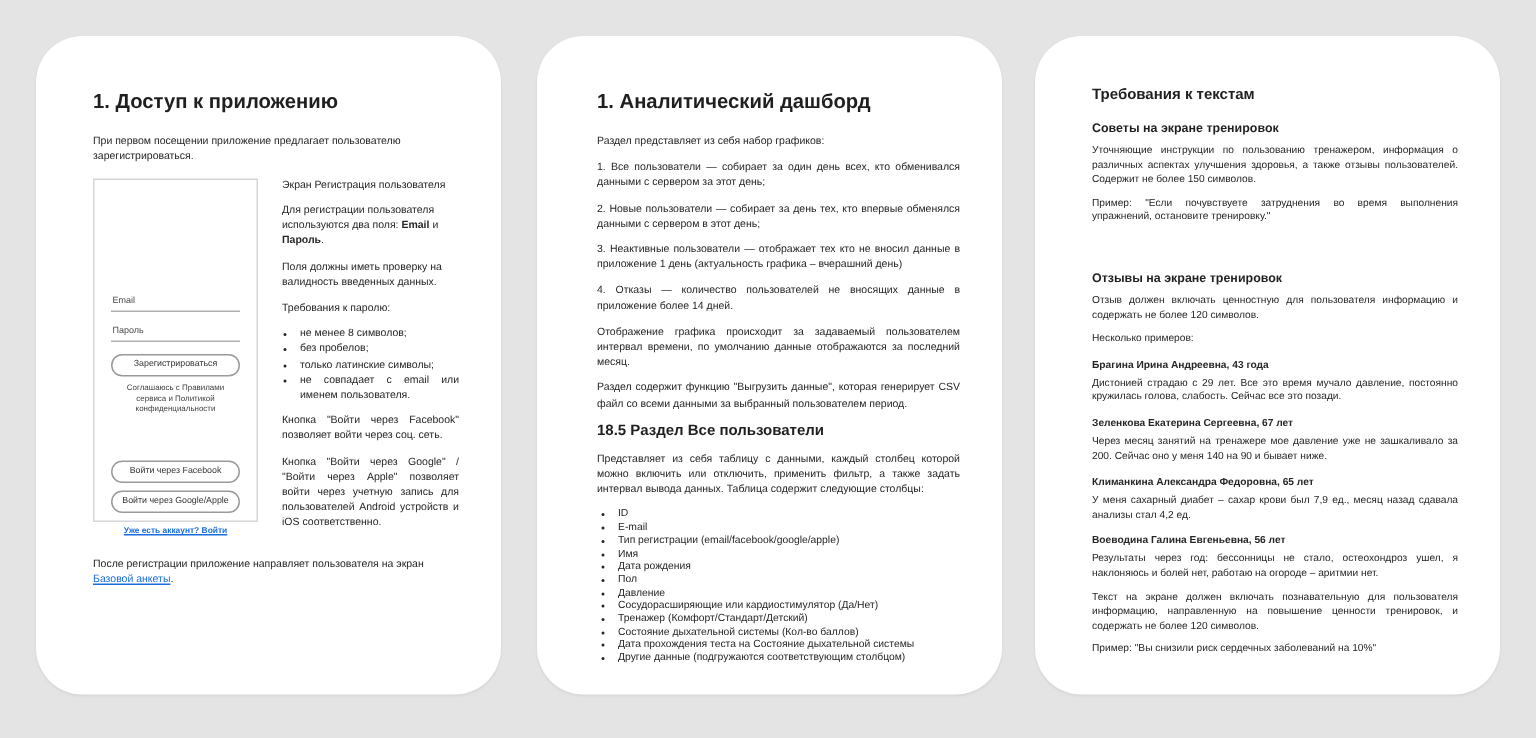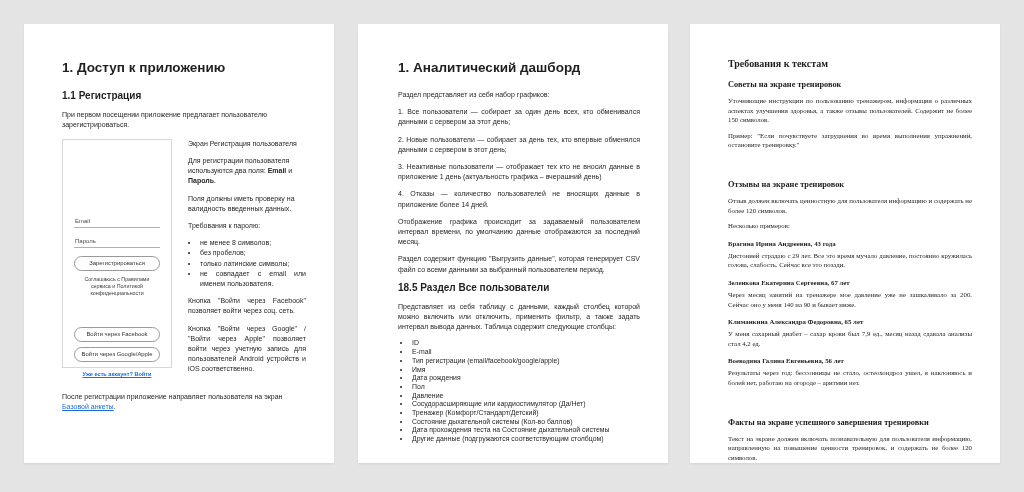--- a/index.html
+++ b/index.html
@@ -8,24 +8,25 @@
     background:#e4e4e4;
     font-family:"Liberation Sans", "DejaVu Sans", sans-serif;
     color:#262626;
     position:relative;
     overflow:hidden;
   }
   .page {
     position:absolute; top:24px; width:310px; height:439px;
     background:#ffffff; box-shadow:0 1px 2px rgba(0,0,0,0.07);
     overflow:hidden;
+    border-radius:31px;
   }
   #page1 { left:24px;  padding:36px 28px 24px 38px; }
   #page2 { left:358px; padding:36px 28px 24px 40px; }
-  #page3 { left:690px; padding:34px 28px 24px 38px;font-family:Liberation Serif, serif; }
+  #page3 { left:690px; padding:34px 28px 24px 38px; }
 
   h1 { font-size:13.5px; line-height:16px; font-weight:bold; color:#1f1f1f; margin-bottom:14px; }
   h2 { font-size:10px;  line-height:12px; font-weight:bold; color:#1f1f1f; margin:6px 0 8px; }
   h3 { font-size:8.3px; line-height:10px; font-weight:bold; color:#1f1f1f; margin:10px 0 6px; }
 
   .body { font-size:7px; line-height:10.4px; margin-bottom:8px; }
   .just { text-align:justify; }
 
   
   .row { display:flex; margin-top:8px; }
@@ -62,21 +63,20 @@
   #page3 .body { font-size:6.8px; line-height:9.6px; margin-bottom:6px; }
   #page3 h2 { margin:0 0 10px; }
   .review-name { font-size:6.8px; font-weight:bold; margin:9px 0 4px; }
   .gap-top { margin-top:30px; }
 </style>
 </head>
 <body>
 
 <div class="page" id="page1">
   <h1>1. Доступ к приложению</h1>
-  <h2>1.1 Регистрация</h2>
   <p class="body">При первом посещении приложение предлагает пользователю зарегистрироваться.</p>
 
   <div class="row">
 
     <div class="mock-frame">
       <div class="mock-field">
         <span>Email</span>
       </div>
       <div class="mock-field">
         <span>Пароль</span>
@@ -151,16 +151,15 @@
 
   <p class="review-name">Брагина Ирина Андреевна, 43 года</p>
   <p class="body just">Дистонией страдаю с 29 лет. Все это время мучало давление, постоянно кружилась голова, слабость. Сейчас все это позади.</p>
   <p class="review-name">Зеленкова Екатерина Сергеевна, 67 лет</p>
   <p class="body just">Через месяц занятий на тренажере мое давление уже не зашкаливало за 200. Сейчас оно у меня 140 на 90 и бывает ниже.</p>
   <p class="review-name">Климанкина Александра Федоровна, 65 лет</p>
   <p class="body just">У меня сахарный диабет – сахар крови был 7,9 ед., месяц назад сдавала анализы стал 4,2 ед.</p>
   <p class="review-name">Воеводина Галина Евгеньевна, 56 лет</p>
   <p class="body just">Результаты через год: бессонницы не стало, остеохондроз ушел, я наклоняюсь и болей нет, работаю на огороде – аритмии нет.</p>
 
-  <h3 class="gap-top">Факты на экране успешного завершения тренировки</h3>
   <p class="body just">Текст на экране должен включать познавательную для пользователя информацию, направленную на повышение ценности тренировок, и содержать не более 120 символов.</p>
   <p class="body">Пример: "Вы снизили риск сердечных заболеваний на 10%"</p>
 </div>
 
 </body></html>

